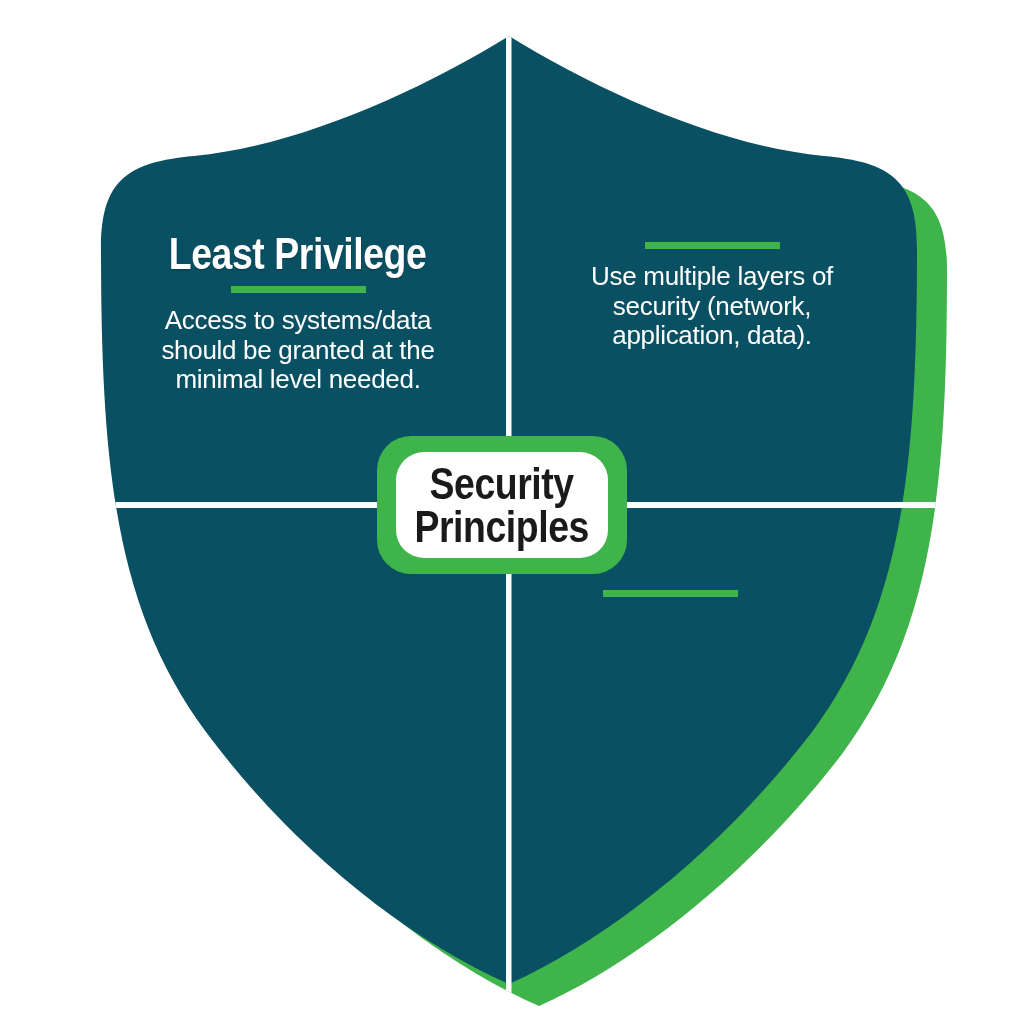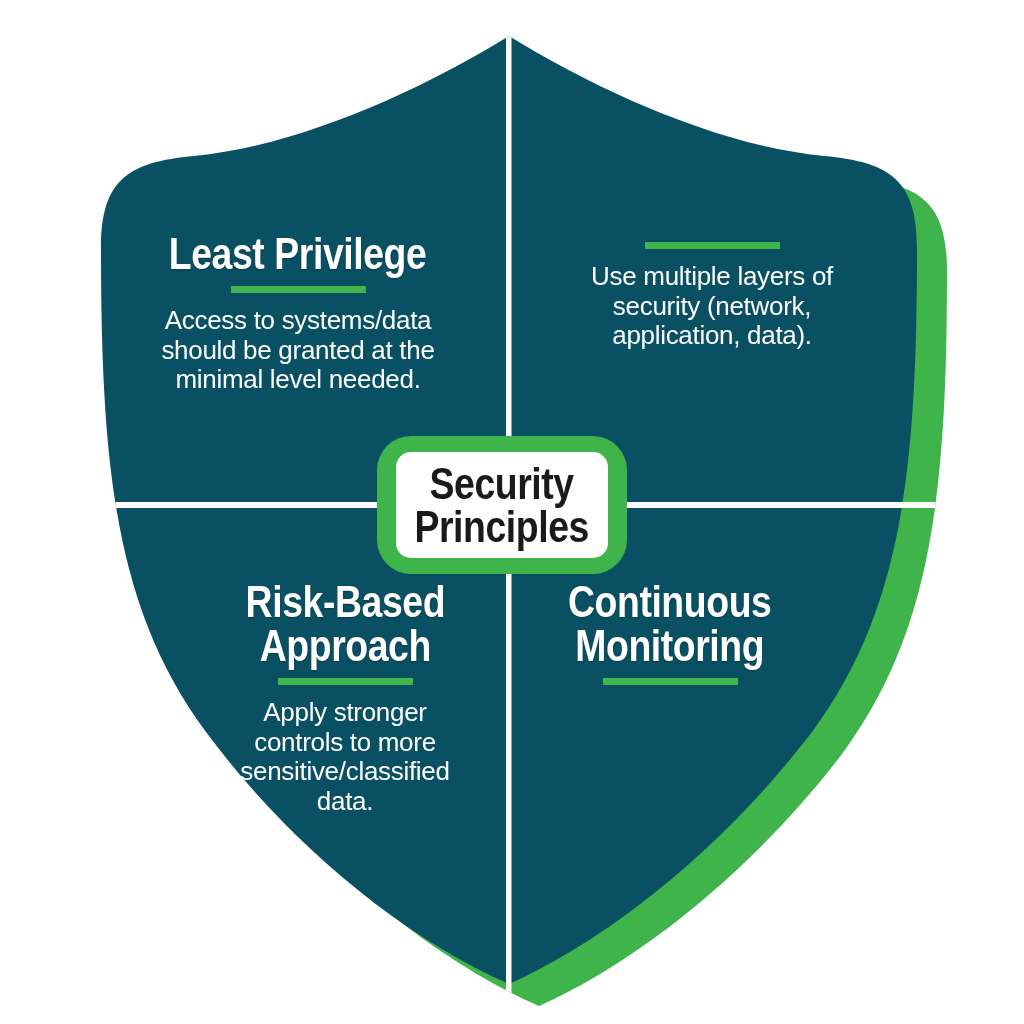--- a/index.html
+++ b/index.html
@@ -58,21 +58,21 @@
     left: 377px; top: 436px;
     width: 250px; height: 138px;
     background: #3eb44a;
     border-radius: 34px;
     box-sizing: border-box;
     padding: 16px 19px;
   }
   .badge-inner {
     width: 100%; height: 100%;
     background: #ffffff;
-    border-radius: 15px;
+    border-radius: 28px;
     display: flex;
     align-items: center;
     justify-content: center;
   }
   .badge-title {
     display: inline-block;
     color: #1a1a1a;
     font-size: 44px;
     font-weight: bold;
     line-height: 0.98;
@@ -122,37 +122,22 @@
 minimal level needed.</div>
   </div>
 
   <div class="quad quad-tr">
     <div class="q-underline"></div>
     <div class="q-body">Use multiple layers of
 security (network,
 application, data).</div>
   </div>
 
-  <div class="quad quad-bl">
-    <div>
-      <span class="q-heading">Risk-Based
-Approach</span>
-    </div>
-    <div class="q-underline"></div>
-    <div class="q-body">Apply stronger
-controls to more
-sensitive/classified
-data.</div>
-  </div>
 
   <div class="quad quad-br">
-    <div>
-      <span class="q-heading">Continuous
-Monitoring</span>
-    </div>
     <div class="q-underline"></div>
   </div>
 
   <div class="badge">
     <div class="badge-inner">
       <span class="badge-title">Security
 Principles</span>
     </div>
   </div>
 

